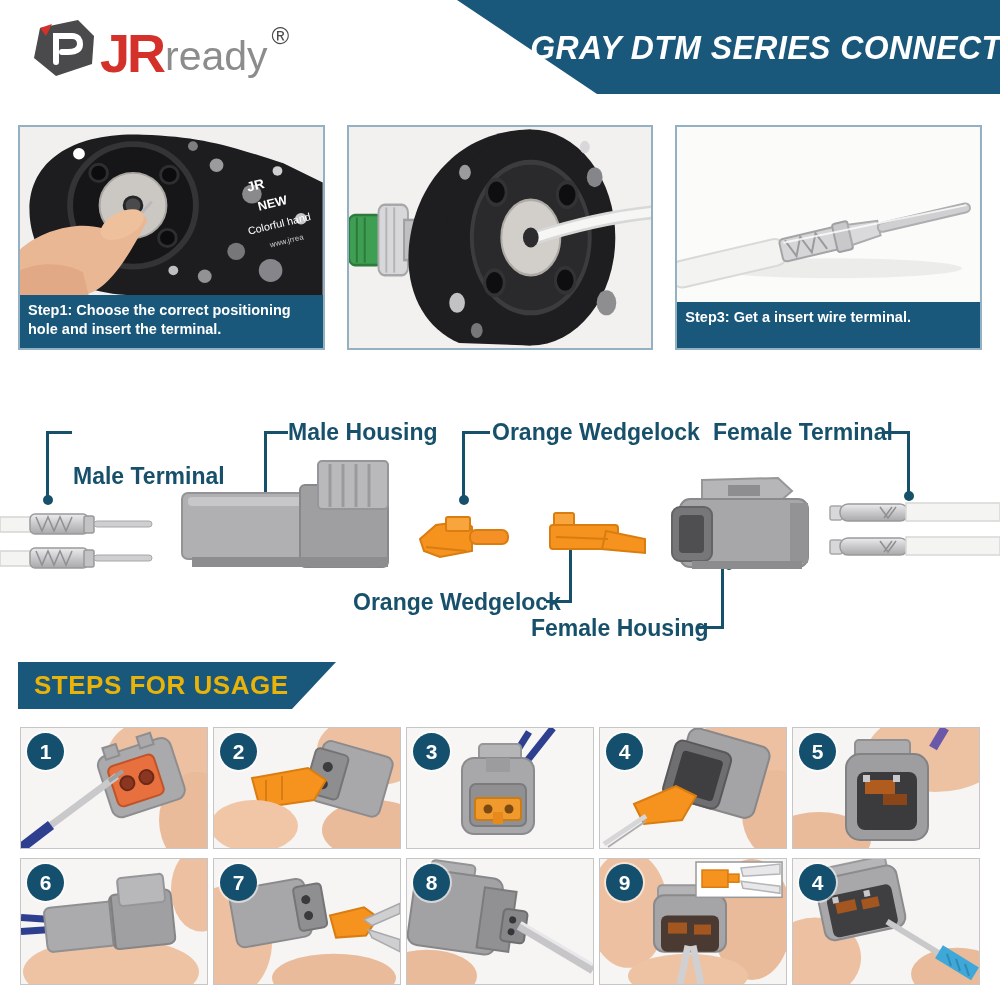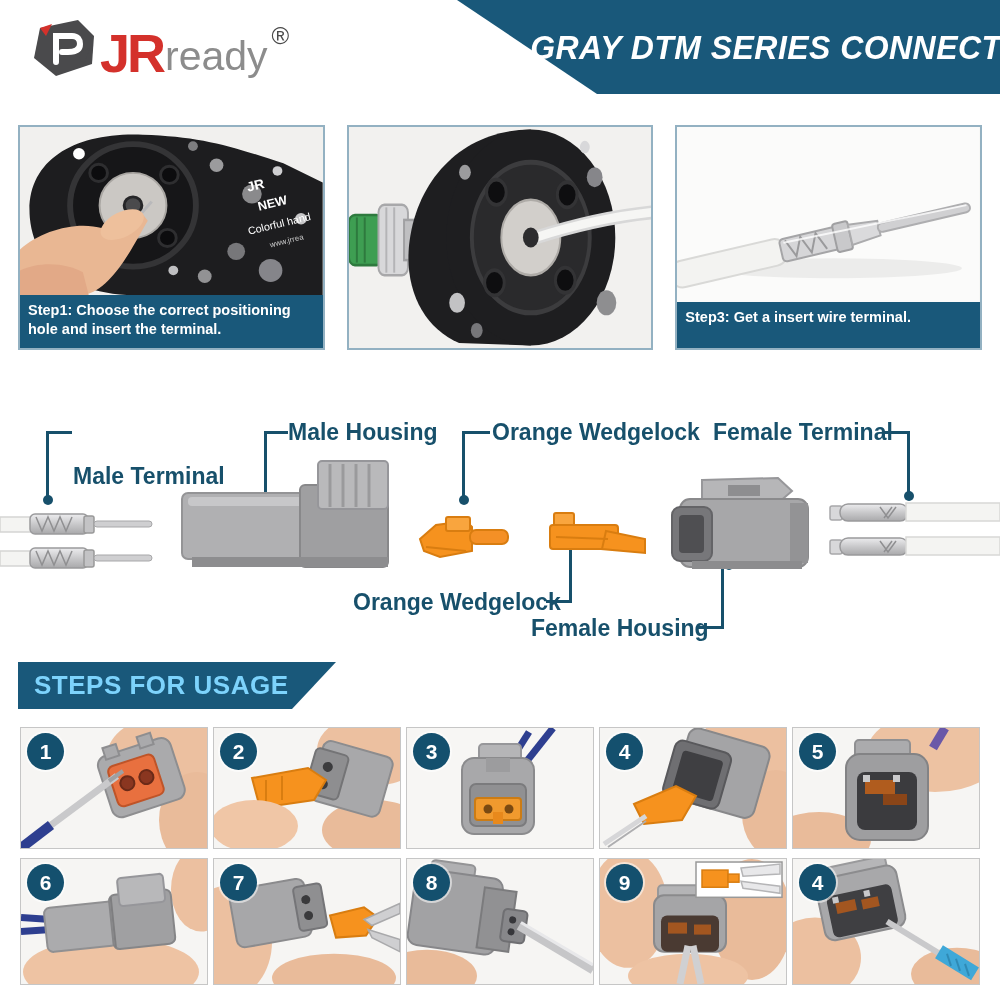--- a/index.html
+++ b/index.html
@@ -31,21 +31,21 @@
   .parts{position:absolute;left:0;top:400px;width:1000px;height:260px;}
   .part-label{position:absolute;color:#17506b;font-size:23px;font-weight:bold;white-space:nowrap;}
   .leader-h{position:absolute;height:3px;background:#17506b;}
   .leader-v{position:absolute;width:3px;background:#17506b;}
   .leader-dot{position:absolute;width:10px;height:10px;border-radius:50%;background:#17506b;}
   .parts-art{position:absolute;left:0;top:55px;width:1000px;height:135px;}
   
   .usage-banner{position:absolute;left:18px;top:662px;width:318px;height:47px;background:#19587a;
     clip-path:polygon(0 0,100% 0,calc(100% - 44px) 100%,0 100%);
     display:flex;align-items:center;}
-  .usage-banner span{color:#7dd3fc;font-size:26px;font-weight:bold;letter-spacing:0.5px;padding-left:16px;white-space:nowrap;}
+  .usage-banner span{color:#eab308;font-size:26px;font-weight:bold;letter-spacing:0.5px;padding-left:16px;white-space:nowrap;}
   
   .u-row{position:absolute;left:20px;display:flex;gap:5px;}
   .u-row1{top:727px;}
   .u-row2{top:858px;}
   .u-tile{position:relative;width:188px;background:#f6f5f3;border:1px solid #c6c6c6;
     box-sizing:border-box;overflow:hidden;}
   .u-row1 .u-tile{height:122px;}
   .u-row2 .u-tile{height:127px;}
   .u-tile svg{display:block;width:100%;height:100%;}
   .u-badge{position:absolute;left:6px;top:5px;width:37px;height:37px;border-radius:50%;

